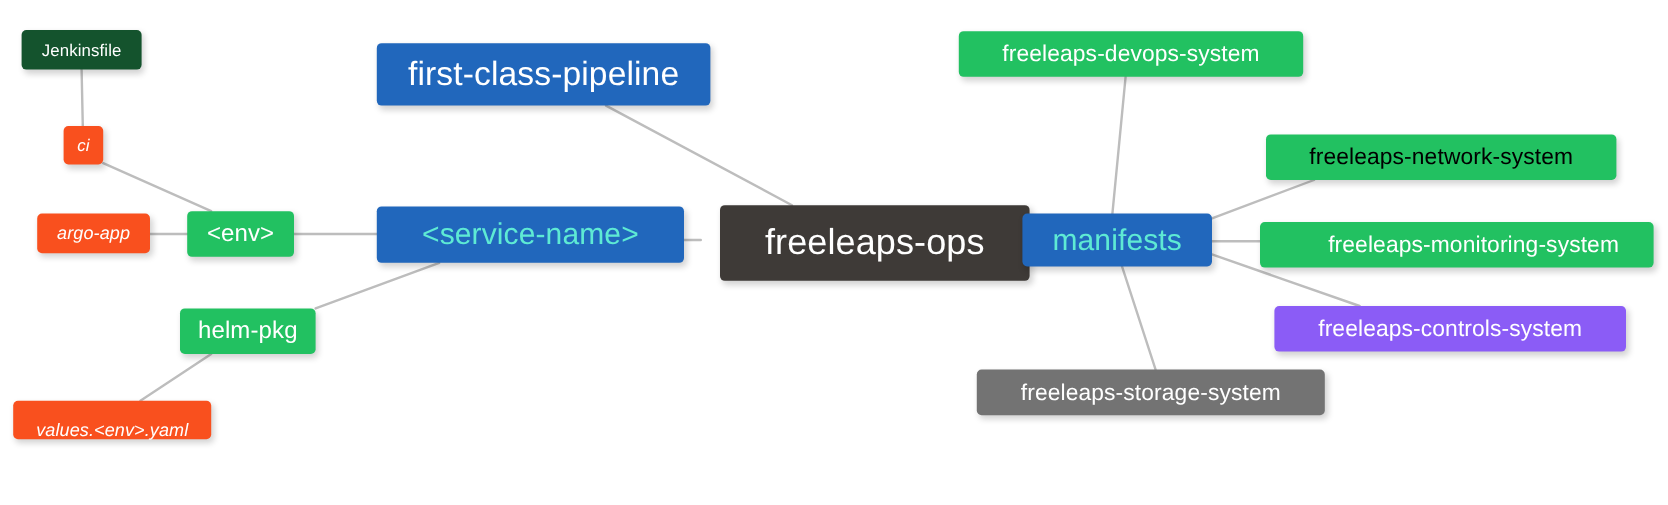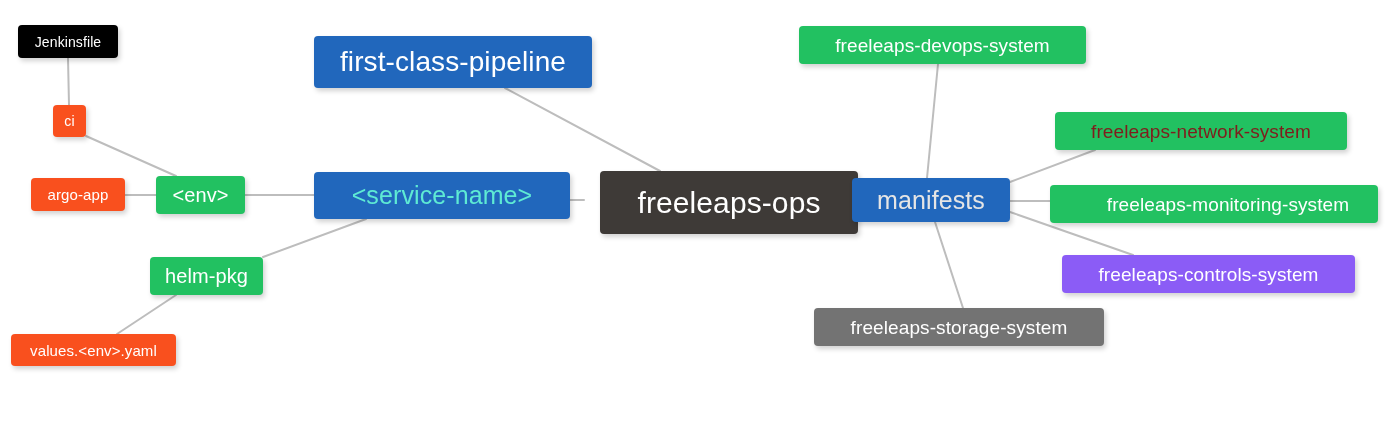--- a/index.html
+++ b/index.html
@@ -41,21 +41,21 @@
     user-select: none;
   }
   .node-label {
     display: block;
     white-space: nowrap;
   }
   
   .c-root   { background: #3e3a37; margin-left: 16px; }
   .c-blue   { background: #2167bc; }
   .c-green  { background: #22c161; }
-  .c-red    { background: #f9501e; }
+  .c-red    { background: #f9501e; font-style: italic; }
   .c-orange { background: #f7a822; }
 </style>
 </head>
 <body>
 
 <div id="canvas">
   <svg id="edge-layer" viewBox="0 0 1390 421" preserveAspectRatio="none">
       <line x1="68" y1="58" x2="69" y2="105" stroke="#bdbdbd" stroke-width="2" stroke-linecap="round"></line>
       <line x1="86" y1="136" x2="176" y2="176" stroke="#bdbdbd" stroke-width="2" stroke-linecap="round"></line>
       <line x1="125" y1="195" x2="156" y2="195" stroke="#bdbdbd" stroke-width="2" stroke-linecap="round"></line>
@@ -65,54 +65,54 @@
       <line x1="570" y1="200" x2="584" y2="200" stroke="#bdbdbd" stroke-width="2" stroke-linecap="round"></line>
       <line x1="505" y1="88" x2="660" y2="171" stroke="#bdbdbd" stroke-width="2" stroke-linecap="round"></line>
       <line x1="842" y1="200" x2="852" y2="200" stroke="#bdbdbd" stroke-width="2" stroke-linecap="round"></line>
       <line x1="927" y1="178" x2="938" y2="64" stroke="#bdbdbd" stroke-width="2" stroke-linecap="round"></line>
       <line x1="1010" y1="182" x2="1095" y2="150" stroke="#bdbdbd" stroke-width="2" stroke-linecap="round"></line>
       <line x1="1010" y1="201" x2="1050" y2="201" stroke="#bdbdbd" stroke-width="2" stroke-linecap="round"></line>
       <line x1="1010" y1="212" x2="1133" y2="255" stroke="#bdbdbd" stroke-width="2" stroke-linecap="round"></line>
       <line x1="935" y1="222" x2="963" y2="308" stroke="#bdbdbd" stroke-width="2" stroke-linecap="round"></line>
     </svg>
   <div id="node-layer">
-      <div class="node c-orange" style="left: 18px; top: 25px; width: 100px; height: 33px; font-size: 14px; background: #000000; color: rgb(255, 255, 255);">
+      <div class="node c-orange" style="left: 18px; top: 25px; width: 100px; height: 33px; font-size: 14px; background: #14532d; color: rgb(255, 255, 255);">
         <span class="node-label">Jenkinsfile</span>
       </div>
       <div class="node c-red" style="left: 53px; top: 105px; width: 33px; height: 32px; font-size: 14px; background: rgb(249, 80, 30); color: rgb(255, 255, 255);">
         <span class="node-label">ci</span>
       </div>
       <div class="node c-red" style="left: 31px; top: 178px; width: 94px; height: 33px; font-size: 15px; background: rgb(249, 80, 30); color: rgb(255, 255, 255);">
         <span class="node-label">argo-app</span>
       </div>
       <div class="node c-green" style="left: 156px; top: 176px; width: 89px; height: 38px; font-size: 20px; background: rgb(34, 193, 97); color: rgb(255, 255, 255);">
         <span class="node-label">&lt;env&gt;</span>
       </div>
       <div class="node c-green" style="left: 150px; top: 257px; width: 113px; height: 38px; font-size: 20px; background: rgb(34, 193, 97); color: rgb(255, 255, 255);">
         <span class="node-label">helm-pkg</span>
       </div>
-      <div class="node c-red" style="left: 11px; top: 334px; width: 165px; height: 32px; font-size: 15px; background: rgb(249, 80, 30); color: rgb(255, 255, 255);">
+      <div class="node c-red" style="left: 11px; top: 334px; width: 165px; height: 32px; font-size: 15px; background: rgb(249, 80, 30); color: rgb(255, 255, 255); align-items: flex-end;">
         <span class="node-label">values.&lt;env&gt;.yaml</span>
       </div>
       <div class="node c-blue" style="left: 314px; top: 172px; width: 256px; height: 47px; font-size: 25px; background: rgb(33, 103, 188); color: #5eead4;">
         <span class="node-label">&lt;service-name&gt;</span>
       </div>
       <div class="node c-blue" style="left: 314px; top: 36px; width: 278px; height: 52px; font-size: 28px; background: rgb(33, 103, 188); color: rgb(255, 255, 255);">
         <span class="node-label">first-class-pipeline</span>
       </div>
       <div class="node c-root" style="left: 584px; top: 171px; width: 258px; height: 63px; font-size: 30px; background: rgb(62, 58, 55); color: rgb(255, 255, 255);">
         <span class="node-label">freeleaps-ops</span>
       </div>
-      <div class="node c-blue" style="left: 852px; top: 178px; width: 158px; height: 44px; font-size: 25px; background: rgb(33, 103, 188); color: #e5e5e5;">
+      <div class="node c-blue" style="left: 852px; top: 178px; width: 158px; height: 44px; font-size: 25px; background: rgb(33, 103, 188); color: #5eead4;">
         <span class="node-label">manifests</span>
       </div>
       <div class="node c-green" style="left: 799px; top: 26px; width: 287px; height: 38px; font-size: 19px; background: rgb(34, 193, 97); color: rgb(255, 255, 255);">
         <span class="node-label">freeleaps-devops-system</span>
       </div>
-      <div class="node c-green" style="left: 1055px; top: 112px; width: 292px; height: 38px; font-size: 19px; background: rgb(34, 193, 97); color: #7f1d1d;">
+      <div class="node c-green" style="left: 1055px; top: 112px; width: 292px; height: 38px; font-size: 19px; background: rgb(34, 193, 97); color: #000000;">
         <span class="node-label">freeleaps-network-system</span>
       </div>
       <div class="node c-green" style="left: 1050px; top: 185px; width: 328px; height: 38px; font-size: 19px; background: rgb(34, 193, 97); color: rgb(255, 255, 255); padding-left: 28px;">
         <span class="node-label">freeleaps-monitoring-system</span>
       </div>
       <div class="node c-green" style="left: 1062px; top: 255px; width: 293px; height: 38px; font-size: 19px; background: #8b5cf6; color: rgb(255, 255, 255);">
         <span class="node-label">freeleaps-controls-system</span>
       </div>
       <div class="node c-green" style="left: 814px; top: 308px; width: 290px; height: 38px; font-size: 19px; background: #737373; color: rgb(255, 255, 255);">
         <span class="node-label">freeleaps-storage-system</span>

